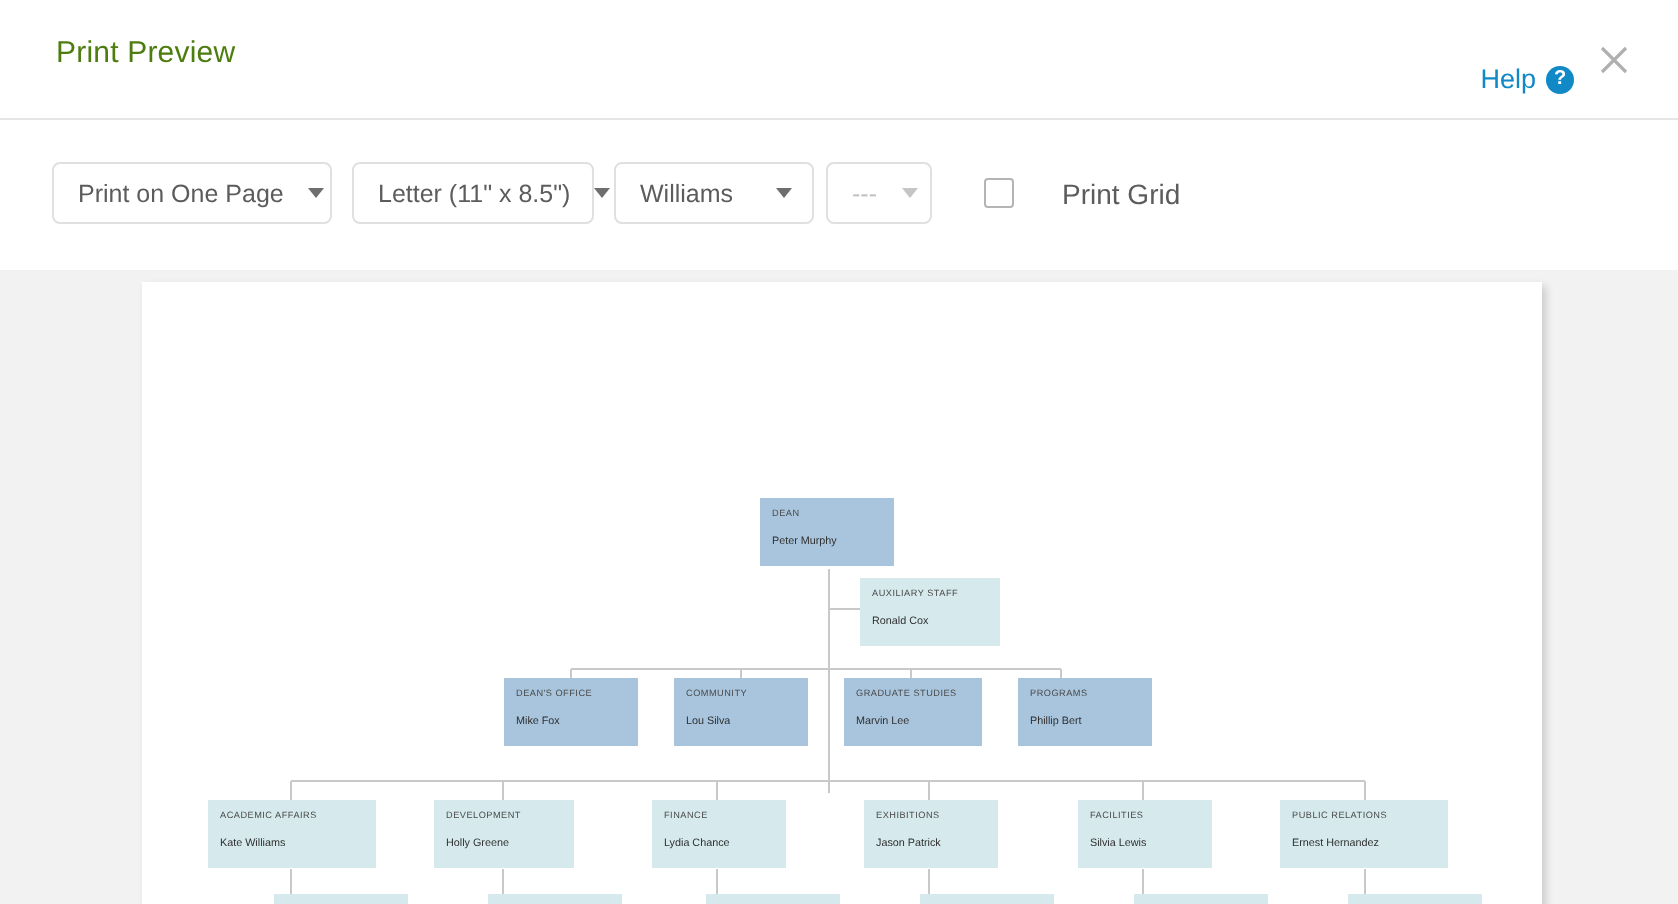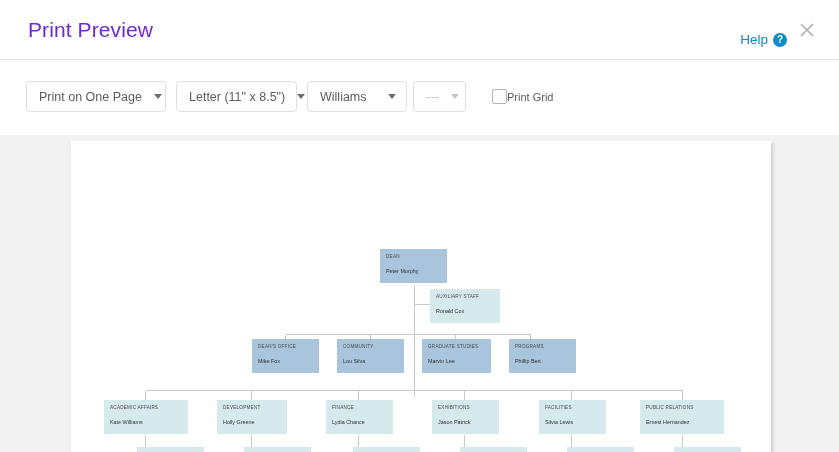--- a/index.html
+++ b/index.html
@@ -21,22 +21,22 @@
   .header {
     position: absolute;
     left: 0; top: 0;
     width: 839px; height: 60px;
     background: #ffffff;
     border-bottom: 1px solid #e6e6e6;
   }
   .page-title {
     position: absolute;
     left: 28px; top: 18px;
-    font-size: 21px;
-    color: #6d28d9;
+    font-size: 15px;
+    color: #4d7c0f;
     letter-spacing: .1px;
     white-space: nowrap;
   }
   .help-link {
     position: absolute;
     right: 52px; top: 32px;
     display: flex;
     align-items: flex-end;
     gap: 5px;
     color: #1089c6;
@@ -100,22 +100,22 @@
   #dd-paper { left: 176px; width: 121px; }
   #dd-orient{ left: 307px; width: 100px; }
   #dd-extra { left: 413px; width: 53px;  justify-content: space-between; }
 
   .check-wrap {
     position: absolute;
     top: 20px;
     height: 31px;
     display: flex;
     align-items: center;
-    gap: 0;
-    font-size: 11px;
+    gap: 24px;
+    font-size: 14px;
     color: #5c5c5c;
     cursor: pointer;
     white-space: nowrap;
   }
   #chk-grid { left: 492px; }
   #chk-all  { left: 586px; }
   .box {
     width: 15px; height: 15px;
     border: 1px solid #b4b4b4;
     border-radius: 2px;

